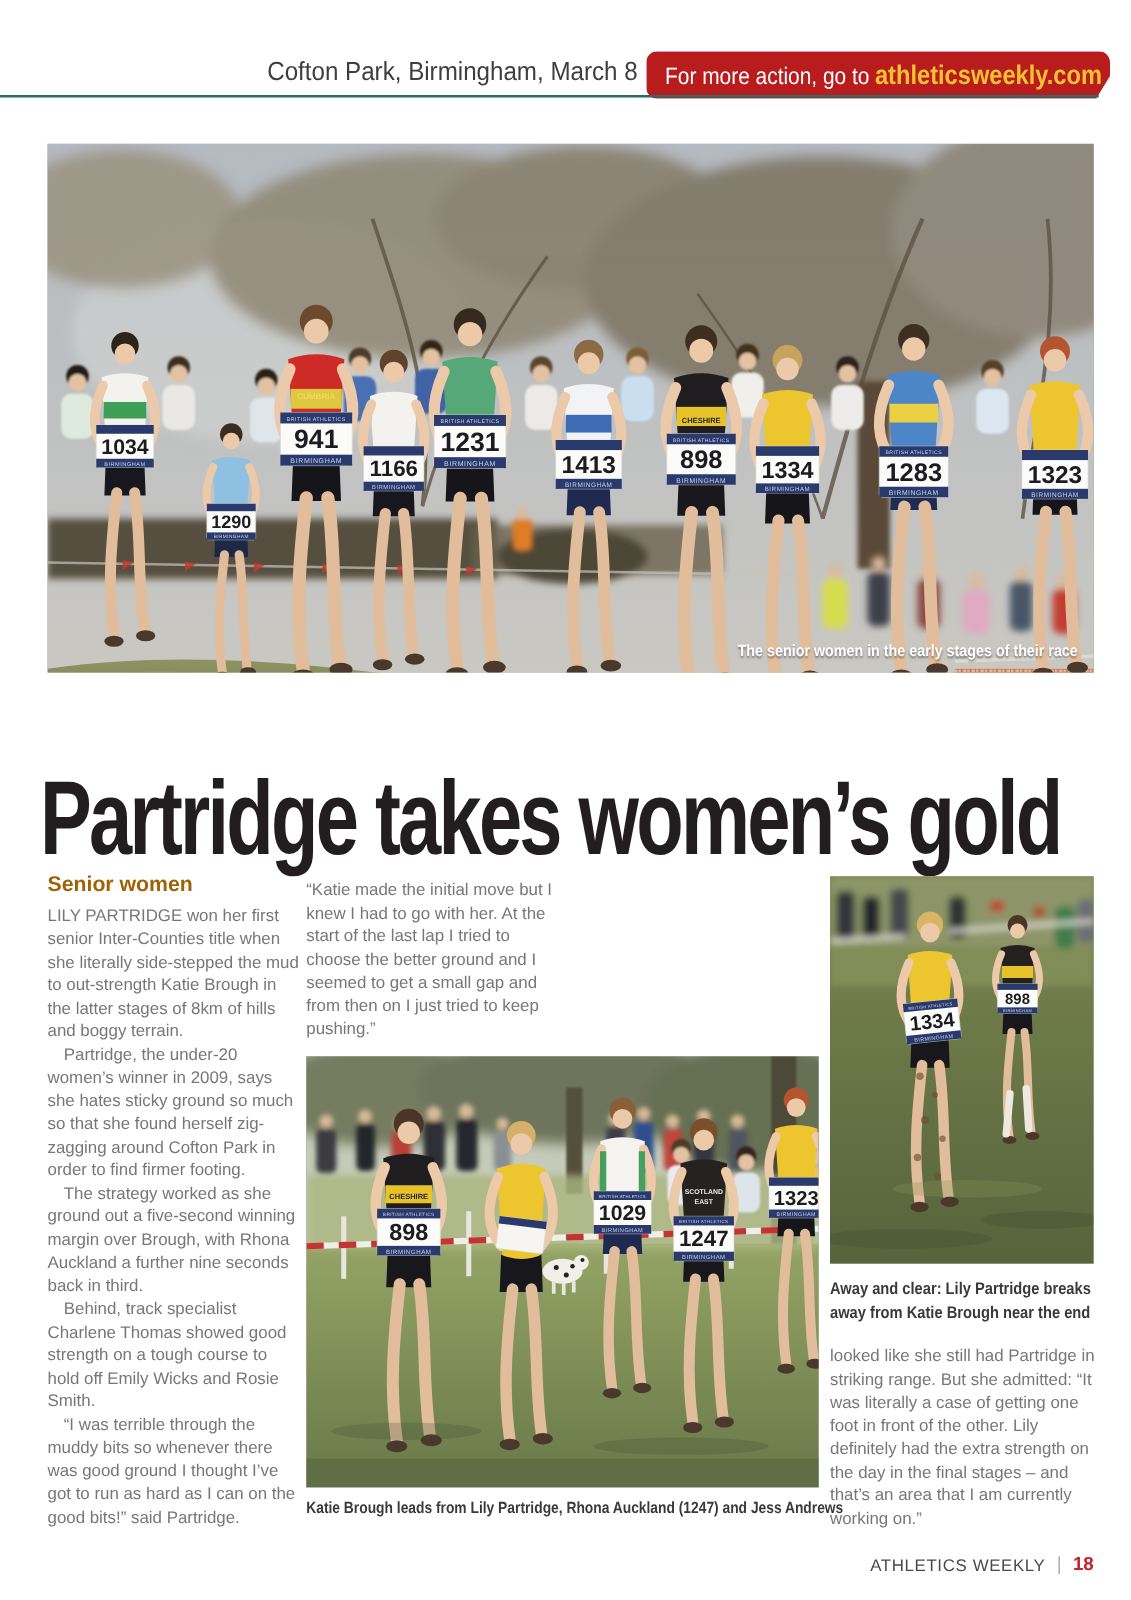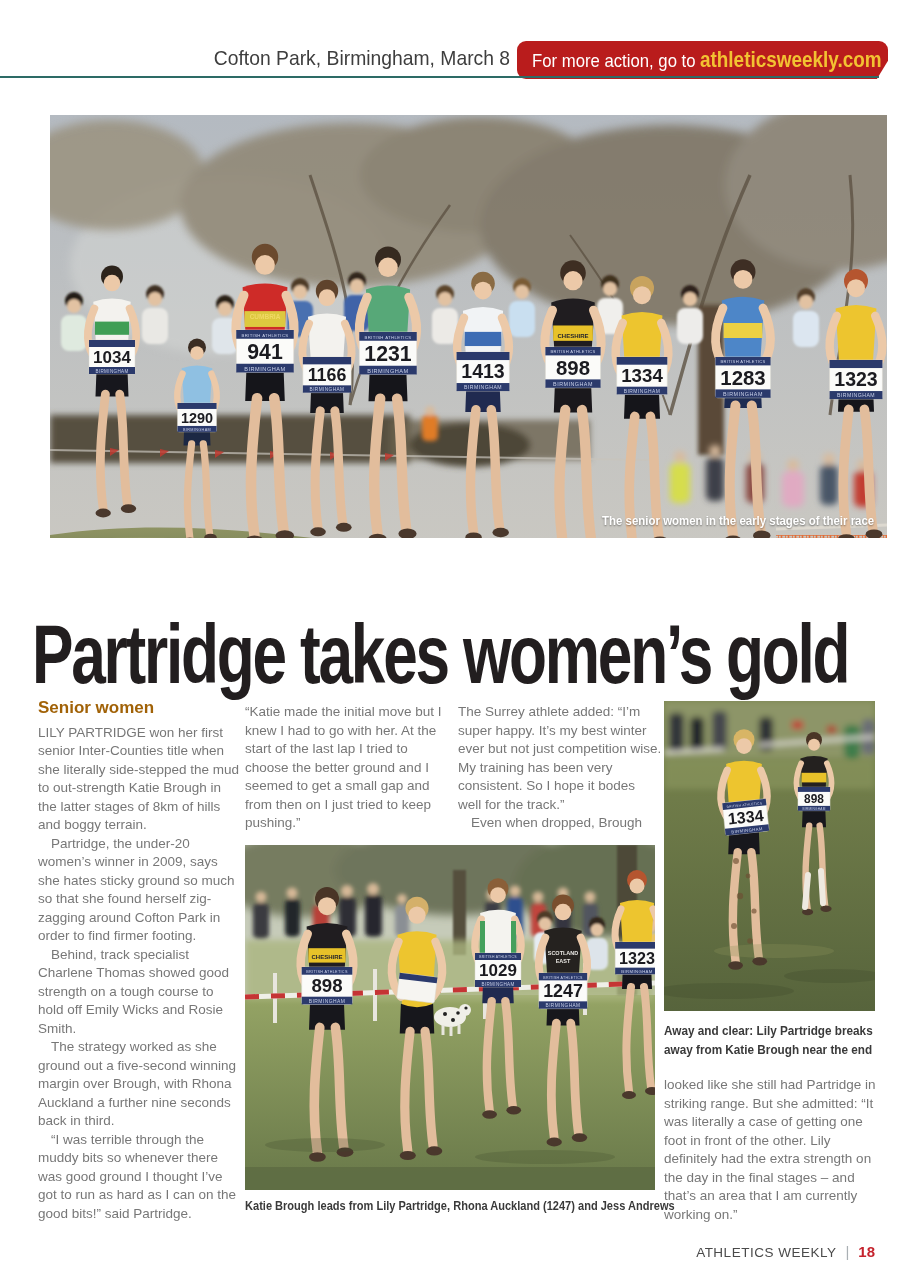--- a/index.html
+++ b/index.html
@@ -12,21 +12,21 @@
   .banner{position:absolute;left:517px;top:41px;width:371px;height:38px;background:#b91c1c;border-radius:9px;
           display:flex;align-items:center;padding-left:15px;box-sizing:border-box;
           clip-path:polygon(0 0,100% 0,100% 52%,97% 100%,0 100%);}
   .banner .pre{color:#ffffff;font-size:19px;}
   .banner .site{color:#f2c232;font-size:21.5px;font-weight:bold;margin-left:5px;}
   .bannerwrap{transform:scaleX(.88);transform-origin:0 50%;display:flex;align-items:baseline;white-space:nowrap;}
   .rule{position:absolute;top:76px;left:0;width:879px;height:2px;background:#2d6b66;}
 
   
   .photo{position:absolute;overflow:hidden;background:#9aa08a;}
-  #photo-main{left:38px;top:115px;width:837px;height:423px;margin-left:12px;}
+  #photo-main{left:38px;top:115px;width:837px;height:423px;}
   #photo-mid{left:245px;top:845px;width:410px;height:345px;}
   #photo-right{left:664px;top:701px;width:211px;height:310px;}
   .photo-cap{position:absolute;right:13px;bottom:10px;color:#fff;font-weight:bold;font-size:13px;
              text-shadow:0 1px 2px rgba(0,0,0,.45);}
   .photo-cap .cond{transform:scaleX(.88);transform-origin:100% 0;}
 
   
   .headline{position:absolute;left:32px;top:608px;width:852px;height:92px;}
   .headline .cond{font-weight:bold;font-size:84px;letter-spacing:-3px;color:#221e1f;transform:scaleX(.74);line-height:92px;}
 
@@ -348,30 +348,26 @@
   </div>
 
   <div class="headline">
     <span class="cond">Partridge takes women’s gold</span>
   </div>
 
   <div class="bodycol" id="col1">
     <h2 class="subhead">Senior women</h2>
     <p>LILY PARTRIDGE won her first senior Inter-Counties title when she literally side-stepped the mud to out-strength Katie Brough in the latter stages of 8km of hills and boggy terrain.</p>
     <p>Partridge, the under-20 women’s winner in 2009, says she hates sticky ground so much so that she found herself zig-zagging around Cofton Park in order to find firmer footing.</p>
+    <p>The strategy worked as she ground out a five-second winning margin over Brough, with Rhona Auckland a further nine seconds back in third.</p>
     <p>Behind, track specialist Charlene Thomas showed good strength on a tough course to hold off Emily Wicks and Rosie Smith.</p>
-    <p>The strategy worked as she ground out a five-second winning margin over Brough, with Rhona Auckland a further nine seconds back in third.</p>
     <p>“I was terrible through the muddy bits so whenever there was good ground I thought I’ve got to run as hard as I can on the good bits!” said Partridge.</p>
   </div>
   <div class="bodycol" id="col2">
     <p>“Katie made the initial move but I knew I had to go with her. At the start of the last lap I tried to choose the better ground and I seemed to get a small gap and from then on I just tried to keep pushing.”</p>
-  </div>
-  <div class="bodycol" id="col3">
-    <p>The Surrey athlete added: “I’m super happy. It’s my best winter ever but not just competition wise. My training has been very consistent. So I hope it bodes well for the track.”</p>
-    <p>Even when dropped, Brough</p>
   </div>
   <div class="bodycol" id="col4">
     <p>looked like she still had Partridge in striking range. But she admitted: “It was literally a case of getting one foot in front of the other. Lily definitely had the extra strength on the day in the final stages – and that’s an area that I am currently working on.”</p>
   </div>
 
   <div class="photo" id="photo-mid">
     <svg viewBox="0 0 410 345" width="410" height="345">
       <rect width="410" height="170" fill="#c6cbb9"></rect>
       <rect y="150" width="410" height="195" fill="url(#g-grassMid)"></rect>
       <g filter="url(#b5)">

